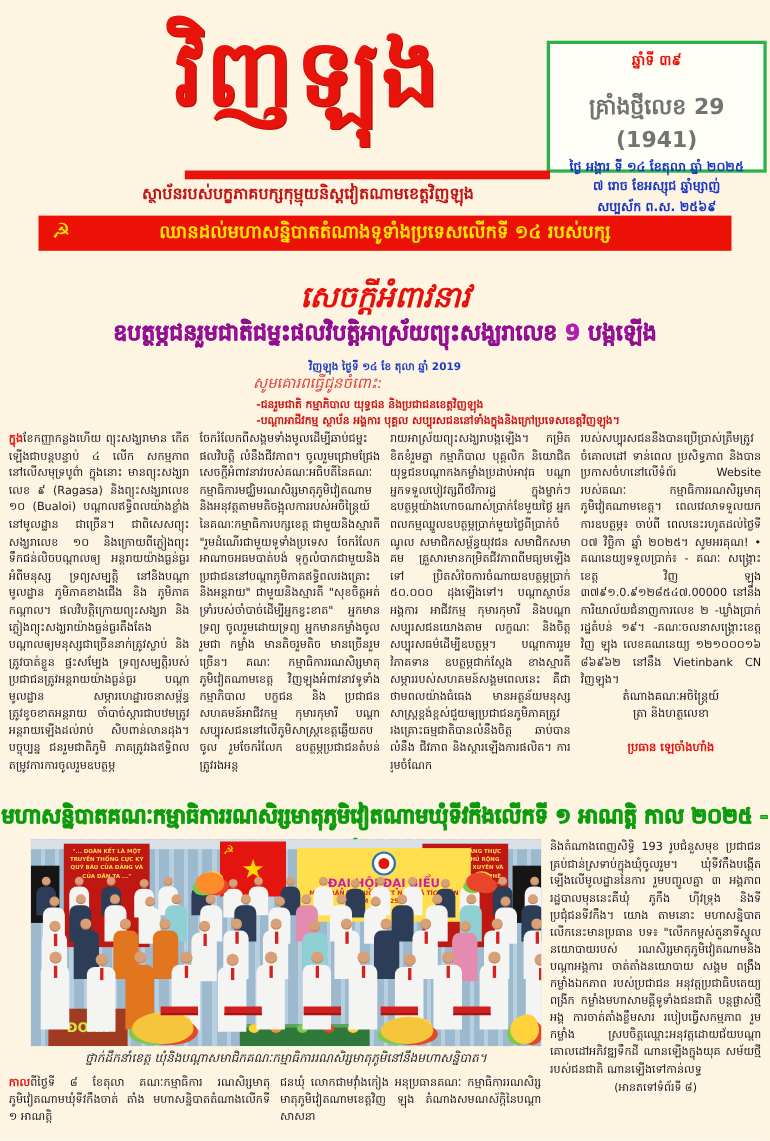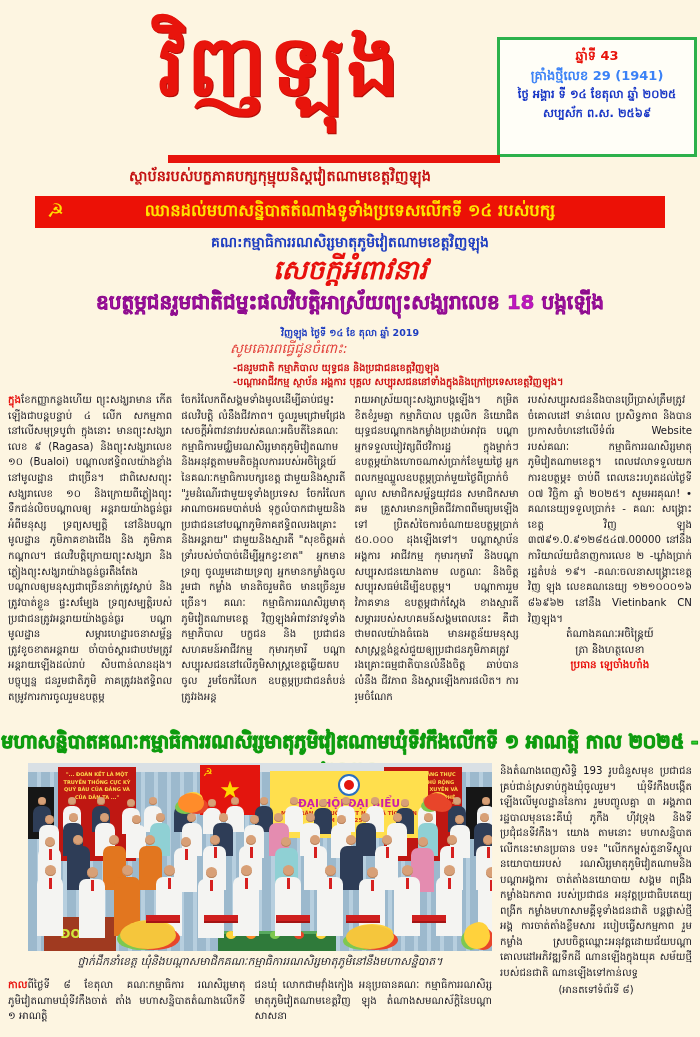--- a/index.html
+++ b/index.html
@@ -5,21 +5,21 @@
   html,body{margin:0;padding:0;}
   .page{position:relative;width:700px;height:1037px;background:#fdf5e1;overflow:hidden;
         font-family:"DejaVu Sans",sans-serif;}
   
   .mast-title{position:absolute;left:70px;top:10px;width:420px;text-align:center;
     color:#e8140c;font-size:84px;font-weight:bold;line-height:1.35;letter-spacing:2px;
     text-shadow:1px 1px 0 #b30d07;}
   .issue-box{position:absolute;left:497px;top:37px;width:188px;height:103px;
     background:#fffef7;border:3px solid #2cb14b;padding:7px 3px 4px;text-align:center;}
   .ib1{color:#e8140c;font-weight:bold;font-size:13px;line-height:1.45;}
-  .ib2{color:#3b82f6;font-weight:bold;font-size:13px;line-height:1.5;}
+  .ib2{color:#737373;font-weight:bold;font-size:20px;line-height:1.5;margin-top:16px;}
   .ib3{color:#1836c6;font-weight:bold;font-size:11.5px;line-height:1.6;}
   .mast-rule{position:absolute;left:168px;top:155px;width:332px;height:8px;background:#e8140c;}
   .mast-tagline{position:absolute;left:60px;top:167px;width:440px;text-align:center;
     color:#c41212;font-weight:bold;font-size:14.5px;}
   
   .party-banner{position:absolute;left:35px;top:196px;width:630px;height:32px;
     background:#ec1106;color:#ffe400;font-weight:bold;font-size:16.5px;
     display:flex;align-items:center;justify-content:center;}
   .hs-icon{position:absolute;left:12px;top:3px;font-size:19px;color:#ffe400;}
   
@@ -33,21 +33,21 @@
     color:#1d3cc0;font-weight:bold;font-size:9.5px;}
   .salutation{position:absolute;left:230px;top:340px;color:#e2403a;font-style:italic;font-size:13.5px;}
   .addr{position:absolute;left:233px;color:#cf1414;font-weight:bold;font-size:9.8px;}
   .addr1{top:361px;} .addr2{top:375px;}
   
   .body-cols{position:absolute;left:8px;top:392px;width:684px;height:336px;
     display:flex;gap:9px;}
   .bcol{flex:1;font-size:10.2px;line-height:1.53;text-align:justify;color:#141420;overflow:hidden;}
   .lead{color:#e8100c;font-weight:bold;}
   .sig{text-align:center;font-size:10.4px;line-height:1.5;color:#141420;}
-  .sig-red{color:#e8100c;font-weight:bold;}
+  .sig-red{color:#e8100c;font-weight:bold;margin-top:16px;}
   
   .green-head{position:absolute;left:0;top:729px;width:700px;text-align:center;
     color:#33d233;font-weight:800;font-size:19px;-webkit-text-stroke:.8px #0d9a0d;
     text-shadow:0 0 1px #0d9a0d;}
   .photo{position:absolute;left:28px;top:763px;width:464px;height:188px;overflow:hidden;
     background:repeating-linear-gradient(90deg,#9cb9cd 0 9px,#b7cfdf 9px 13px);}
   .photo .ceiling{position:absolute;left:0;top:0;width:100%;height:9px;background:#d9e0e5;}
   .screen{position:absolute;top:24px;width:26px;height:52px;background:#161616;}
   .panel{position:absolute;top:4px;width:72px;height:86px;background:#bf1712;color:#ffd84d;
     font-size:5px;line-height:1.5;text-align:center;padding:4px 3px;overflow:hidden;font-weight:bold;}
@@ -83,37 +83,37 @@
   .bottom-cols .bcol{font-size:10.2px;}
 </style>
 </head>
 <body>
 
 <div class="page">
 
   <div class="mast-title">វិញឡុង</div>
 
   <div class="issue-box">
-    <div class="ib1">ឆ្នាំទី 43</div>
+    <div class="ib1">ឆ្នាំទី ៣៩</div>
     <div class="ib2">គ្រាំងថ្មីលេខ 29 (1941)</div>
     <div class="ib3">ថ្ងៃ អង្គារ ទី ១៤ ខែតុលា ឆ្នាំ ២០២៥</div>
+    <div class="ib3">៧ រោច ខែអស្សុជ ឆ្នាំម្សាញ់</div>
     <div class="ib3">សប្បស័ក ព.ស. ២៥៦៩</div>
   </div>
 
   <div class="mast-rule"></div>
   <div class="mast-tagline">ស្ថាប័នរបស់បក្ខភាគបក្សកុម្មុយនិស្តវៀតណាមខេត្តវិញឡុង</div>
 
   <div class="party-banner">
     <span class="hs-icon">☭</span>
     <span>ឈានដល់មហាសន្និបាតតំណាងទូទាំងប្រទេសលើកទី ១៤ របស់បក្ស</span>
   </div>
 
-  <div class="org-line">គណ:កម្មាធិការរណសិរ្សមាតុភូមិវៀតណាមខេត្តវិញឡុង</div>
   <div class="appeal-title">សេចក្តីអំពាវនាវ</div>
-  <div class="appeal-headline">ឧបត្ថម្ភជនរួមជាតិជម្នះផលវិបត្តិអាស្រ័យព្យុះសង្ឃរាលេខ 18 បង្កឡើង</div>
+  <div class="appeal-headline">ឧបត្ថម្ភជនរួមជាតិជម្នះផលវិបត្តិអាស្រ័យព្យុះសង្ឃរាលេខ 9 បង្កឡើង</div>
   <div class="dateline">វិញឡុង ថ្ងៃទី ១៤ ខែ តុលា ឆ្នាំ 2019</div>
   <div class="salutation">សូមគោរពធ្វើជូនចំពោះ:</div>
   <div class="addr addr1">-ជនរួមជាតិ កម្មាភិបាល យុទ្ធជន និងប្រជាជនខេត្តវិញឡុង</div>
   <div class="addr addr2">-បណ្តាអាជីវកម្ម ស្ថាប័ន អង្គការ បុគ្គល សប្បុរសជននៅទាំងក្នុងនិងក្រៅប្រទេសខេត្តវិញឡុង។</div>
 
   <div class="body-cols">
     <div class="bcol">
       <span class="lead">ក្នុង</span><span>ខែកញ្ញាកន្លងហើយ ព្យុះសង្ឃរាមាន កើតឡើងជាបន្តបន្ទាប់ ៤ លើក សកម្មភាព នៅលើសមុទ្របូព៌ា ក្នុងនោះ មានព្យុះសង្ឃរា លេខ ៩ (Ragasa) និងព្យុះសង្ឃរាលេខ ១០ (Bualoi) បណ្តាលឥទ្ធិពលយ៉ាងខ្លាំងនៅមូលដ្ឋាន ជាច្រើន។ ជាពិសេសព្យុះសង្ឃរាលេខ ១០ និងក្រោយពីភ្លៀងព្យុះទឹកជន់លិចបណ្តាលឲ្យ អន្តរាយយ៉ាងធ្ងន់ធ្ងរអំពីមនុស្ស ទ្រព្យសម្បត្តិ នៅនិងបណ្តាមូលដ្ឋាន ភូមិភាគខាងជើង និង ភូមិភាគកណ្តាល។ ផលវិបត្តិក្រោយព្យុះសង្ឃរា និងភ្លៀងព្យុះសង្ឃរាយ៉ាងធ្ងន់ធ្ងរតឹងតែង បណ្តាលឲ្យមនុស្សជាច្រើននាក់ត្រូវស្លាប់ និង ត្រូវបាត់ខ្លួន ផ្ទះសម្បែង ទ្រព្យសម្បត្តិរបស់ប្រជាជនត្រូវអន្តរាយយ៉ាងធ្ងន់ធ្ងរ បណ្តាមូលដ្ឋាន សម្ភារហេដ្ឋារចនាសម្ព័ន្ធត្រូវខូចខាតអន្តរាយ ចាំបាច់ស្តារជាបឋមត្រូវអន្តរាយឡើងដល់រាប់ សិបពាន់លានដុង។ បច្ចុប្បន្ន ជនរួមជាតិភូមិ ភាគត្រូវរងឥទ្ធិពលតម្រូវការការចូលរួមឧបត្ថម្ភ</span>
     </div>
     <div class="bcol">ចែករំលែកពីសង្គមទាំងមូលដើម្បីឆាប់ជម្នះ ផលវិបត្តិ លំនឹងជីវភាព។ ចូលរួមជ្រោមជ្រែង សេចក្តីអំពាវនាវរបស់គណៈអធិបតីនៃគណៈ កម្មាធិការមជ្ឈិមរណសិរ្សមាតុភូមិវៀតណាម និងអនុវត្តតាមមតិចង្អុលការរបស់អចិន្ត្រៃយ៍ នៃគណៈកម្មាធិការបក្សខេត្ត ជាមួយនិងស្មារតី "រួមដំណើរជាមួយទូទាំងប្រទេស ចែករំលែក អាណាចអធមបាត់បង់ ទុក្ខលំបាកជាមួយនិង ប្រជាជននៅបណ្តាភូមិភាគឥទ្ធិពលរងគ្រោះ និងអន្តរាយ" ជាមួយនិងស្មារតី "សុខចិត្តអត់ ទ្រាំរបស់ចាំបាច់ដើម្បីអ្នកខ្វះខាត" អ្នកមានទ្រព្យ ចូលរួមដោយទ្រព្យ អ្នកមានកម្លាំងចូលរួមជា កម្លាំង មានតិចរួមតិច មានច្រើនរួមច្រើន។ គណៈ កម្មាធិការរណសិរ្សមាតុភូមិវៀតណាមខេត្ត វិញឡុងអំពាវនាវទូទាំងកម្មាភិបាល បក្ខជន និង ប្រជាជន សហគមន៍អាជីវកម្ម កុមារកុមារី បណ្តា សប្បុរសជននៅលើភូមិសាស្រ្តខេត្តឆ្លើយតបចូល រួមចែករំលែក ឧបត្ថម្ភប្រជាជនតំបន់ត្រូវរងអន្ត</div>

